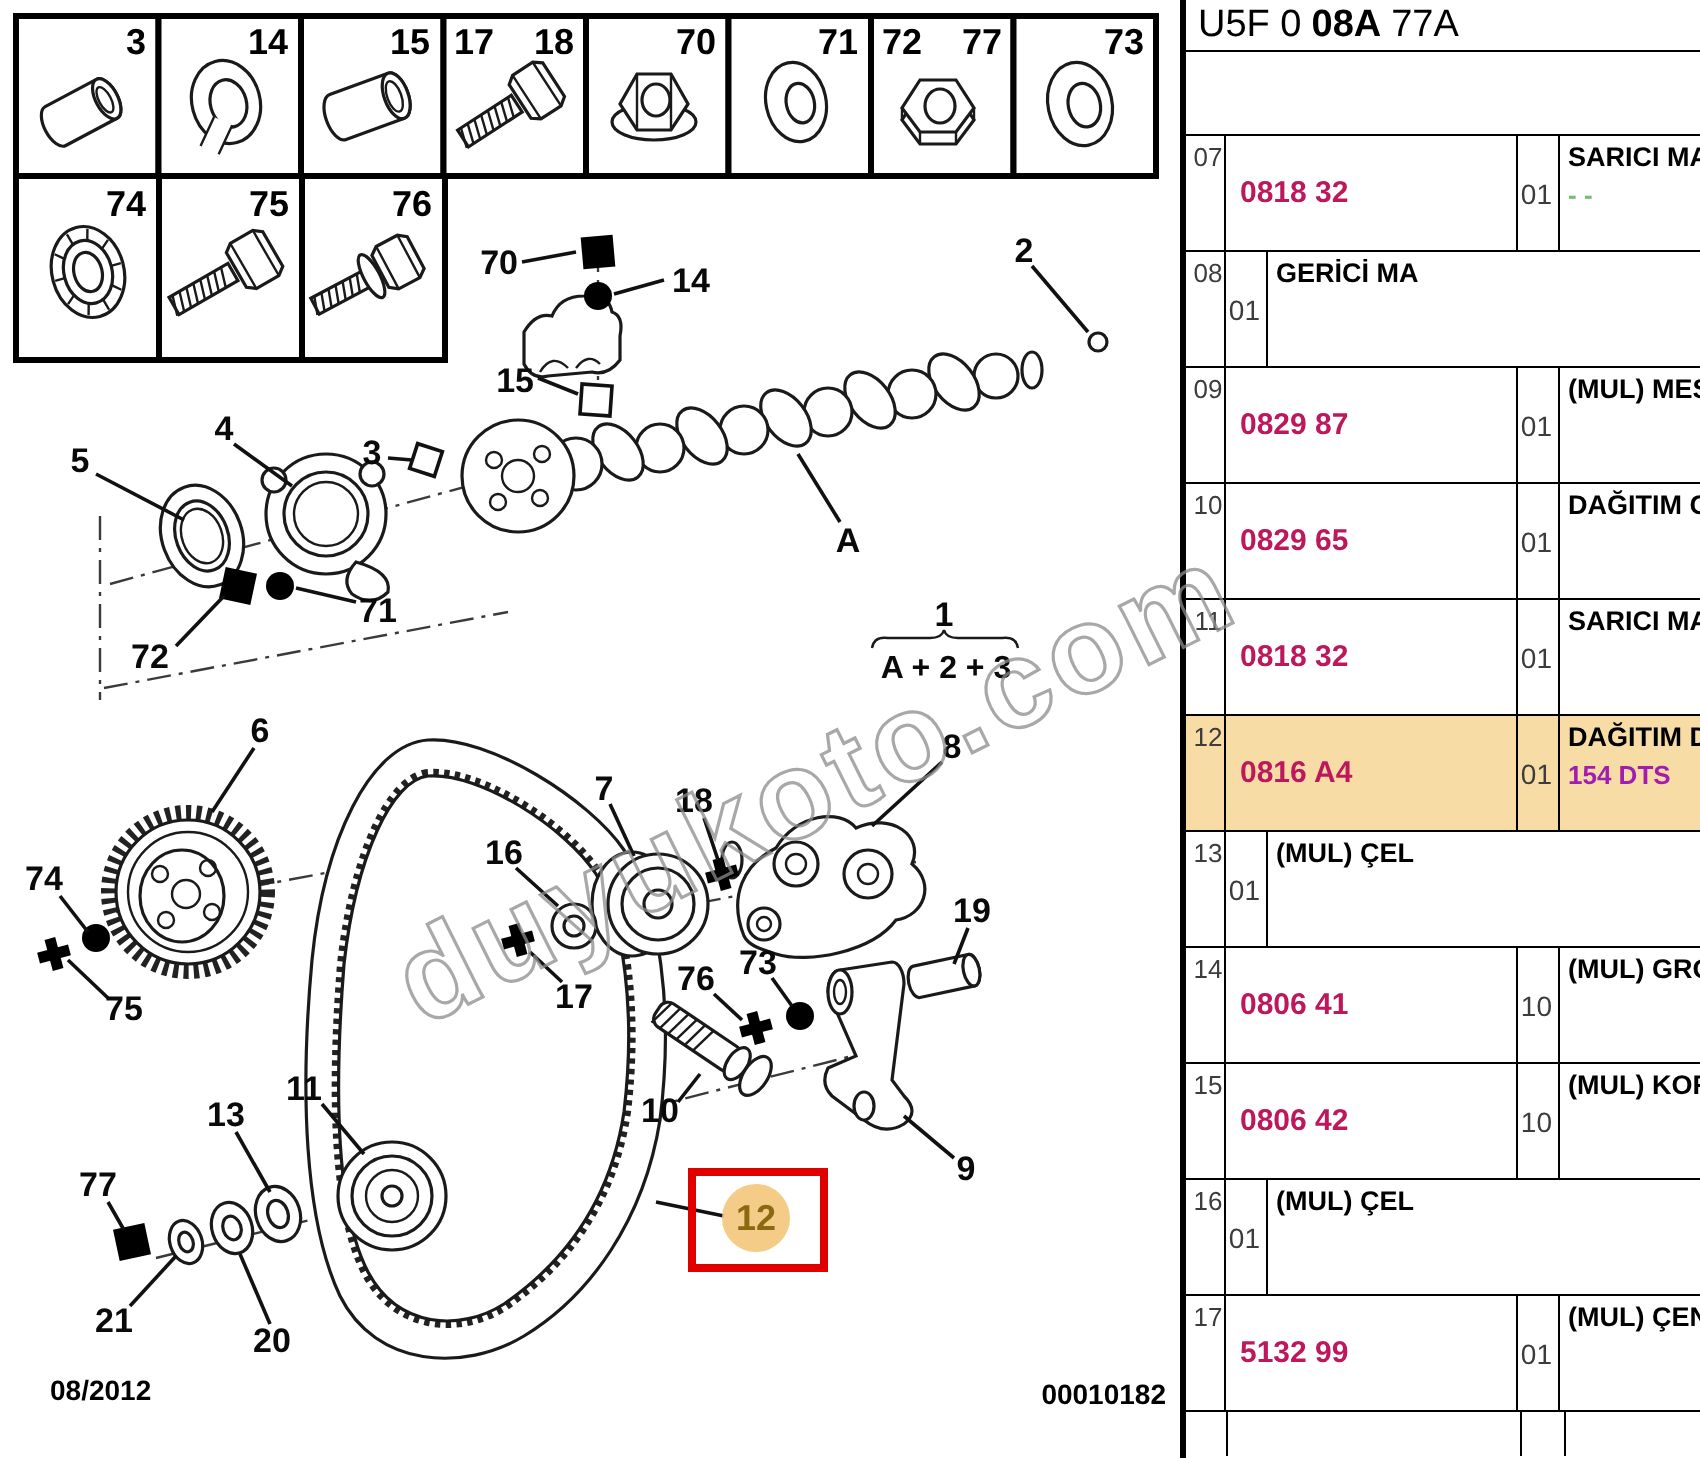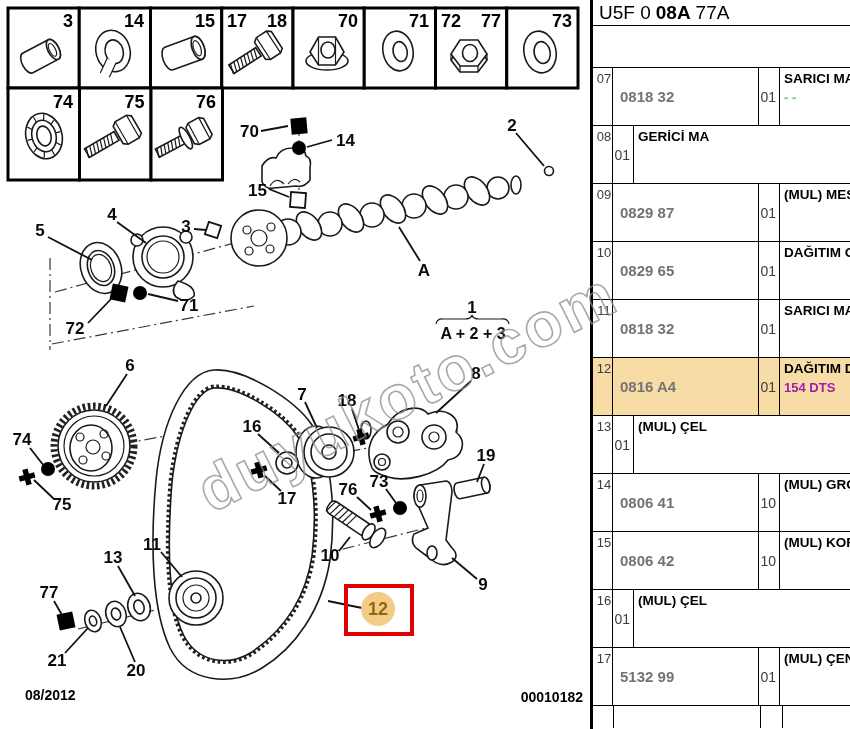--- a/index.html
+++ b/index.html
@@ -37,21 +37,21 @@
   .tp-header{height:26px;border-bottom:1px solid #000;box-sizing:border-box;
              font-size:19px;padding:2px 0 0 6px;white-space:nowrap;}
   .tp-header .b{font-weight:bold;}
   .tp-header span{margin-right:5px;}
   .tp-band{height:42px;border-bottom:1px solid #000;box-sizing:border-box;}
   .trow{display:flex;height:58px;border-bottom:1px solid #000;box-sizing:border-box;}
   .trow.hl{background:#f8dca6;}
   .c-no{width:20px;border-right:1px solid #000;box-sizing:border-box;
         font-size:13px;color:#3c3c3c;padding:3px 0 0 3px;text-align:center;}
   .c-ref{width:146px;border-right:1px solid #000;box-sizing:border-box;display:flex;
-         align-items:center;padding-left:7px;font-weight:bold;font-size:15px;color:#737373;}
+         align-items:center;padding-left:7px;font-weight:bold;font-size:15px;color:#be185d;}
   .c-qty{width:21px;border-right:1px solid #000;box-sizing:border-box;display:flex;
          align-items:center;justify-content:flex-end;padding-right:3px;
          font-size:14px;color:#3c3c3c;}
   .c-desc{flex:1;padding:3px 0 0 4px;overflow:hidden;white-space:nowrap;}
   .d1{font-weight:bold;font-size:13.5px;color:#000;}
   .d2{font-weight:bold;font-size:13px;margin-top:4px;}
   .d2.green{color:#74bd74;}
   .trow.hl .d2{color:#a21caf;}
   .trow-partial{height:22px;display:flex;}
   .trow-partial .p1{width:20px;border-right:1px solid #000;}

